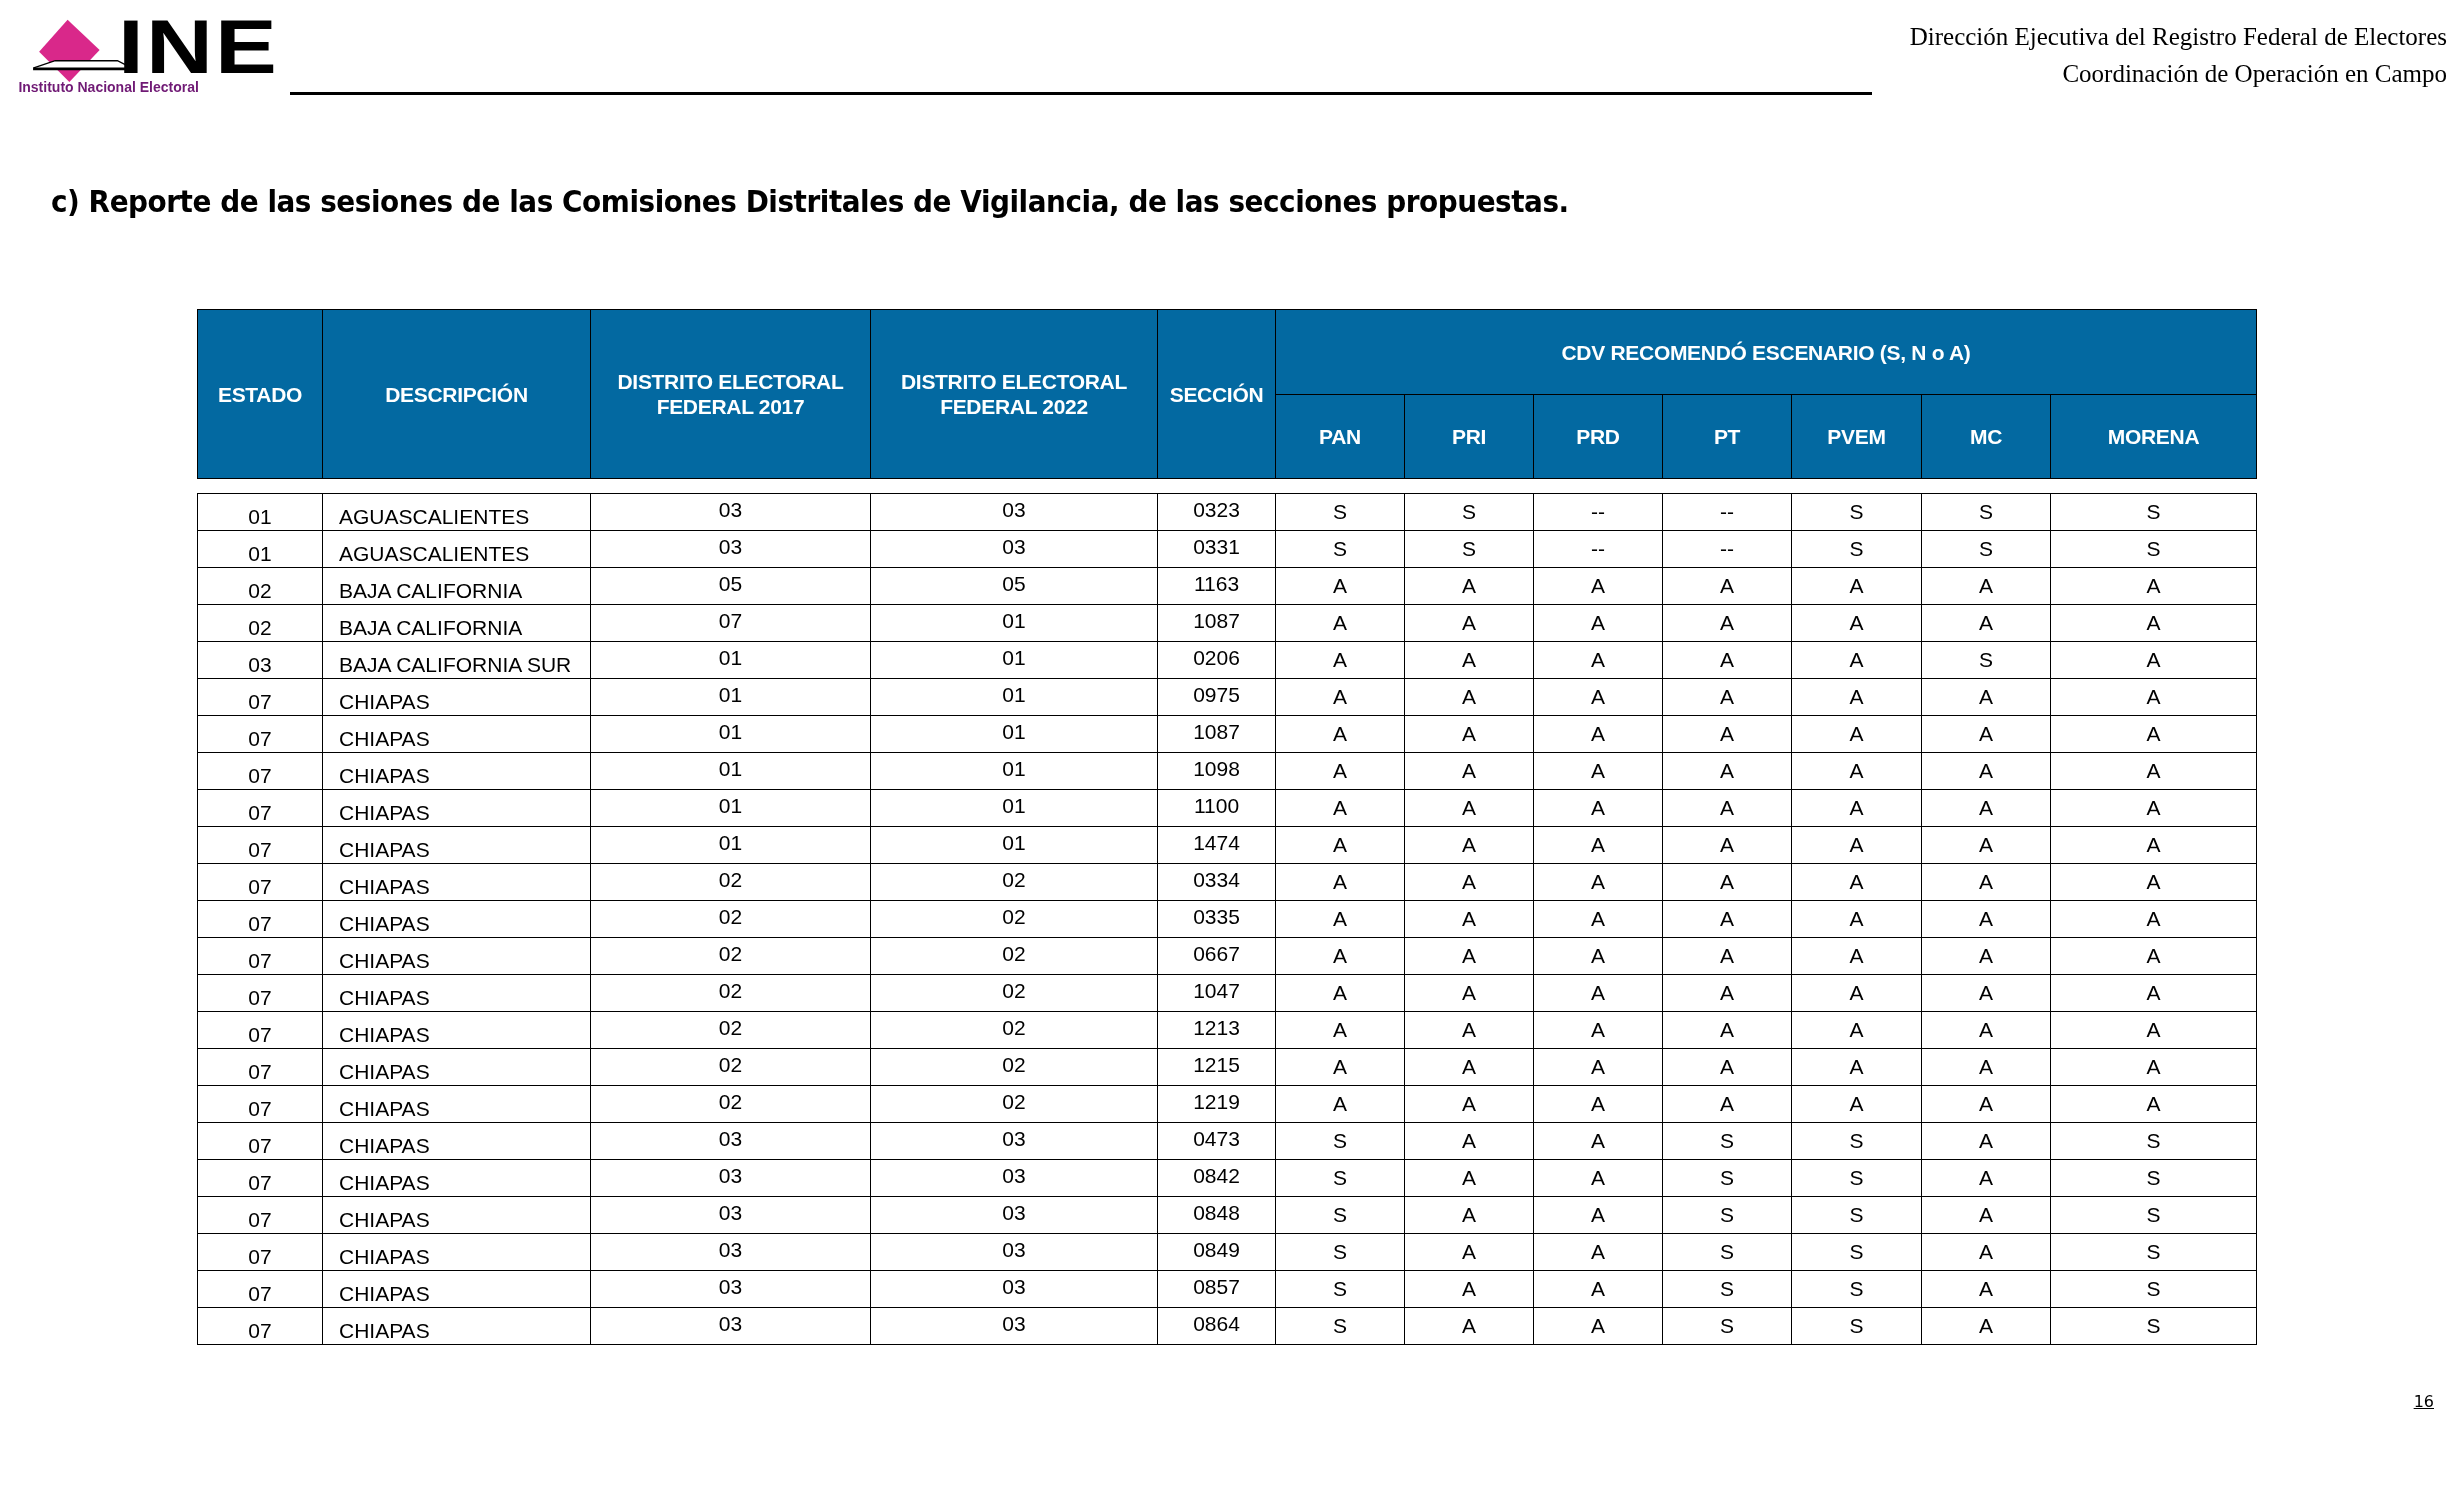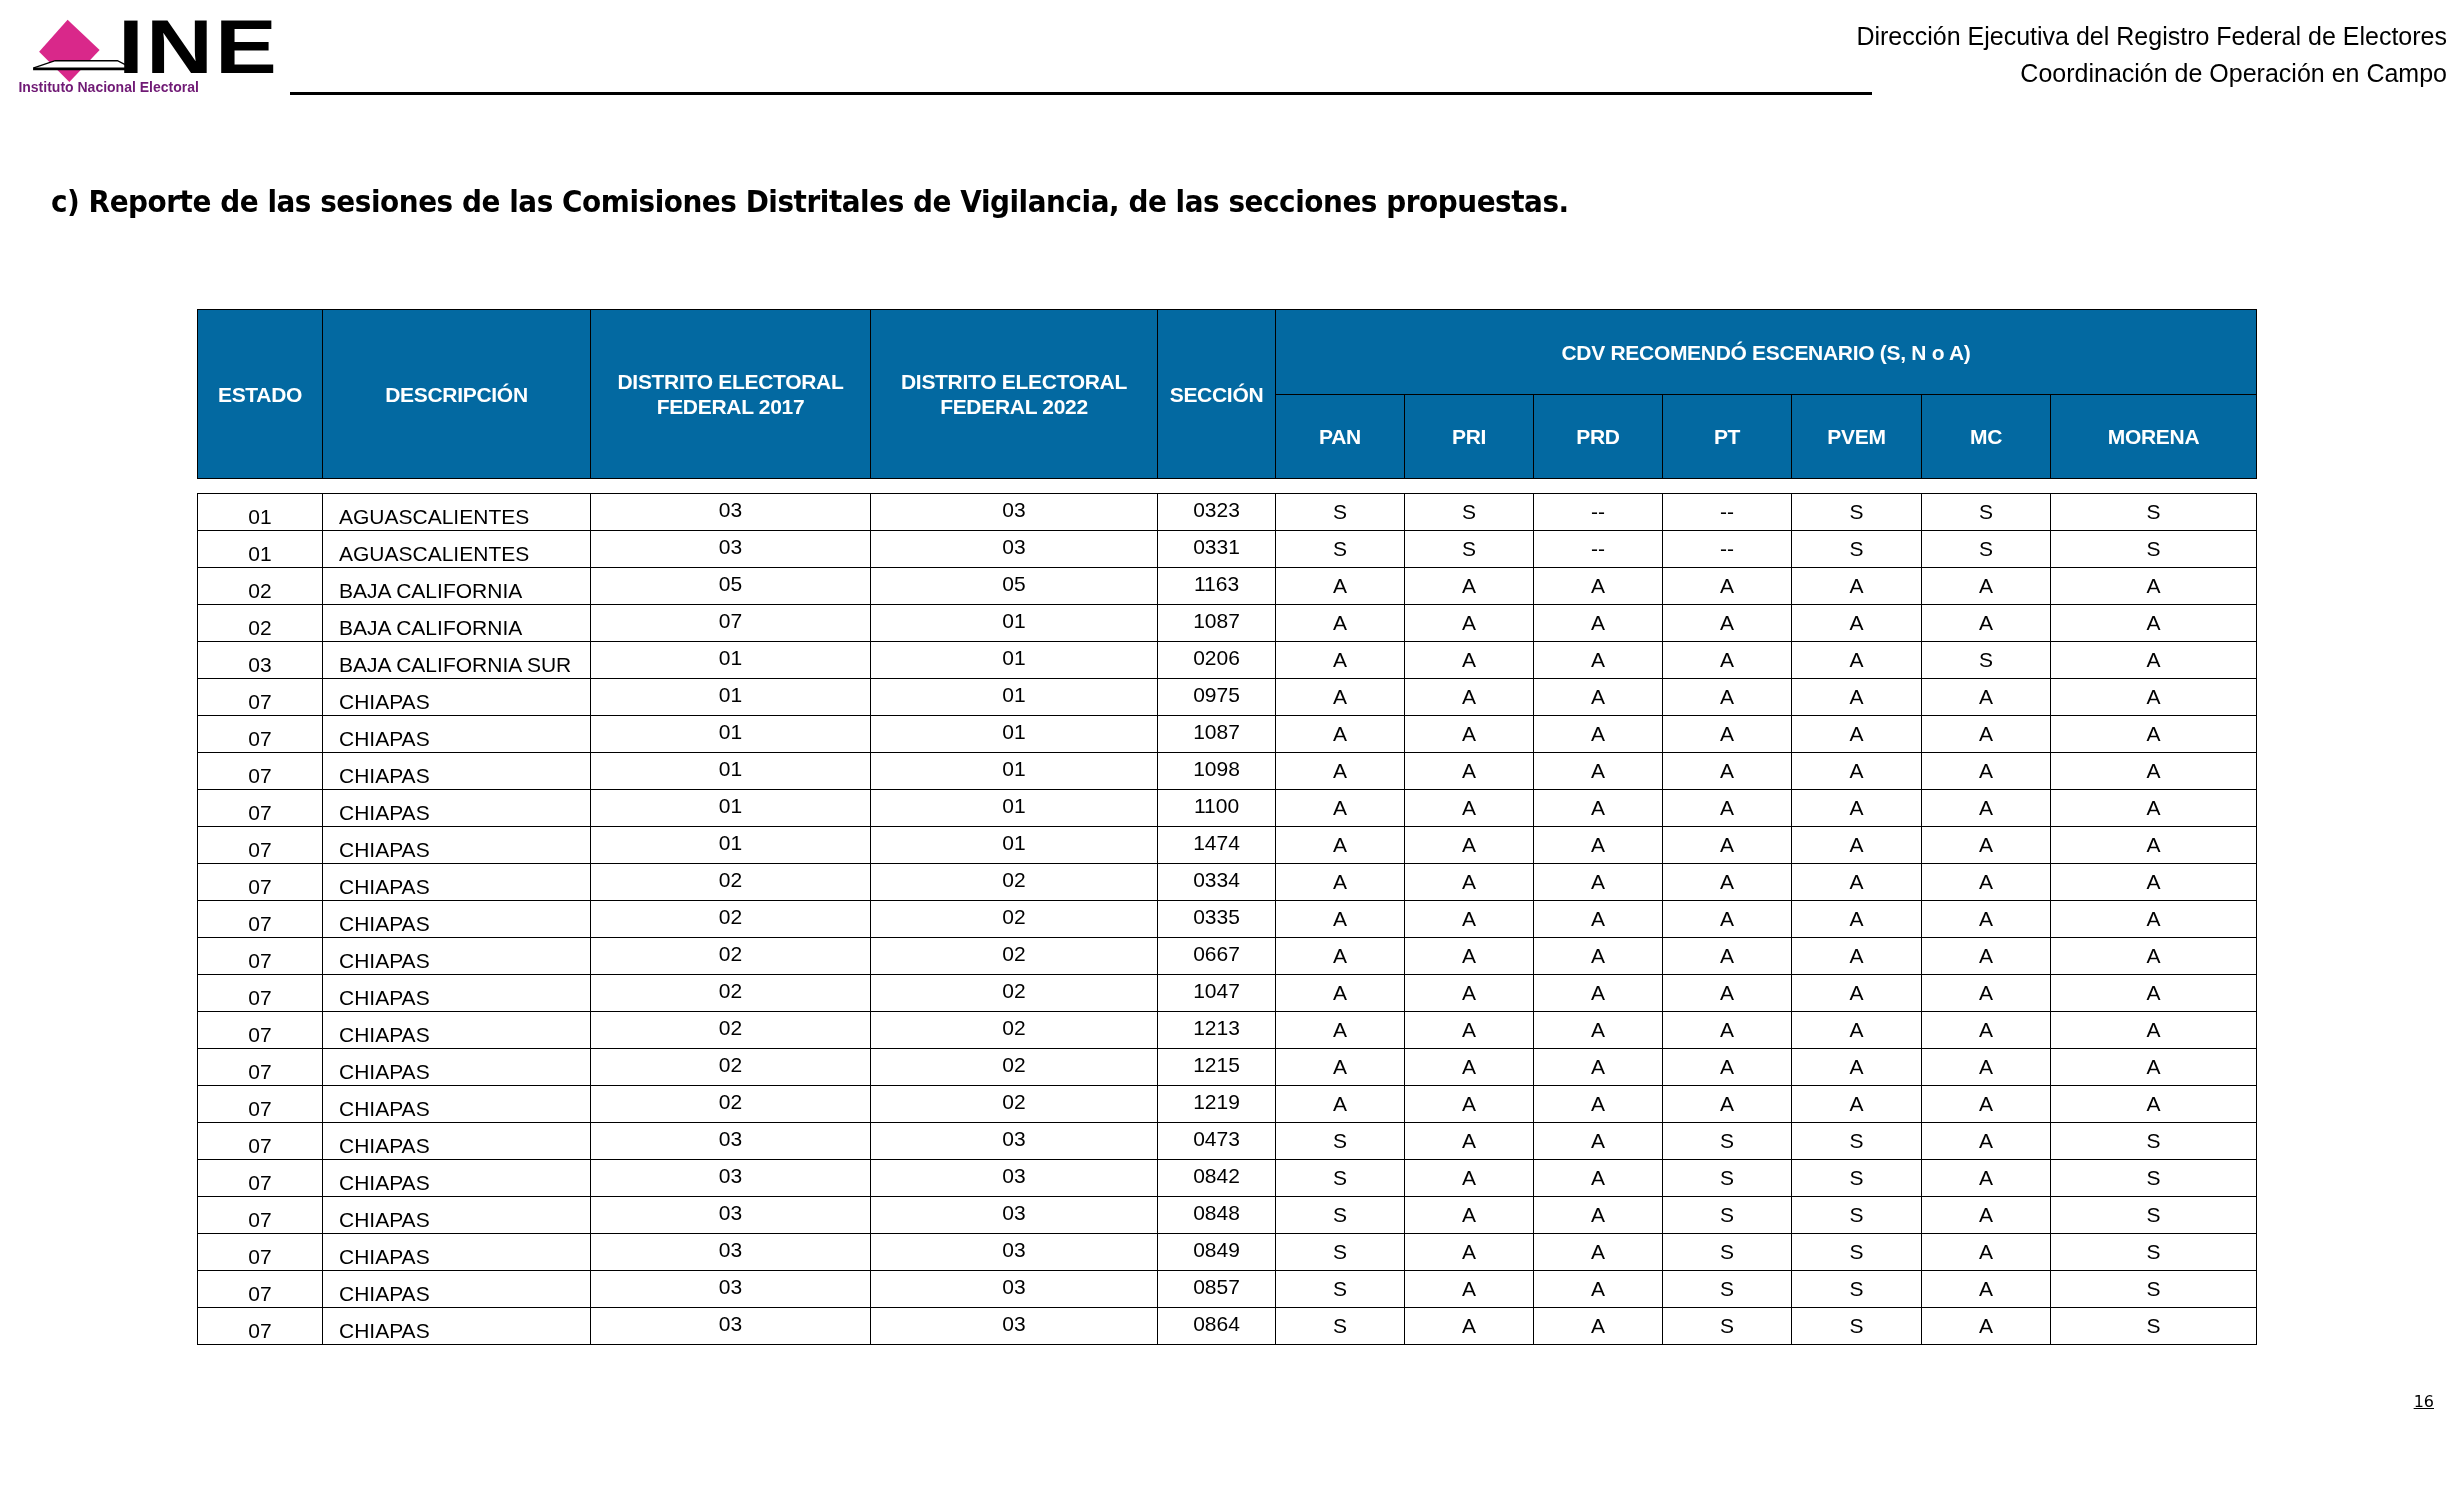--- a/index.html
+++ b/index.html
@@ -4,21 +4,21 @@
 <style>
   html, body { margin: 0; padding: 0; background: #ffffff; }
   body { width: 2462px; height: 1510px; position: relative; overflow: hidden; font-family: "Liberation Sans", sans-serif; color: #000; }
 
   
   .logo { position: absolute; left: 12.4px; top: 12.4px; width: 275px; height: 89px; }
   .logo-mark { position: absolute; left: 19.5px; top: 5.3px; width: 105px; height: 73px; }
   .logo-ine { position: absolute; left: 106px; top: -3.5px; font-family: "Liberation Sans", sans-serif; font-weight: 900; font-size: 76px; letter-spacing: 1.8px; line-height: 1; transform: scaleX(1.22); transform-origin: left top; color: #000; }
   .logo-sub { position: absolute; left: 6px; top: 67px; font-family: "Liberation Sans", sans-serif; font-weight: bold; font-size: 14px; white-space: nowrap; color: #701a75; }
   .header-rule { position: absolute; left: 290px; top: 92px; width: 1582px; height: 2.7px; background: #000; }
-  .header-right { position: absolute; right: 15px; top: 18px; text-align: right; font-family: Liberation Sans, sans-serif; font-size: 25px; line-height: 37px; color: #000; }
+  .header-right { position: absolute; right: 15px; top: 18px; text-align: right; font-family: Liberation Serif, serif; font-size: 25px; line-height: 37px; color: #000; }
   .header-right div { white-space: nowrap; }
 
   .section-title { position: absolute; left: 51px; top: 184px; font-family: "DejaVu Sans", sans-serif; font-weight: bold; font-size: 30px; letter-spacing: -0.5px; white-space: nowrap; transform: scaleX(0.93); transform-origin: left top; }
 
   
   .tbl { position: absolute; left: 197px; border-collapse: collapse; table-layout: fixed; font-family: "Liberation Sans", sans-serif; }
   .tbl-head { top: 309px; }
   .tbl-body { top: 493px; }
   .tbl th, .tbl td { border: 1.8px solid #000; padding: 0; box-sizing: border-box; }
   .tbl-head th { background: #0369a1; color: #ffffff; font-weight: bold; font-size: 21px; text-align: center; vertical-align: middle; line-height: 25px; letter-spacing: -0.3px; }

